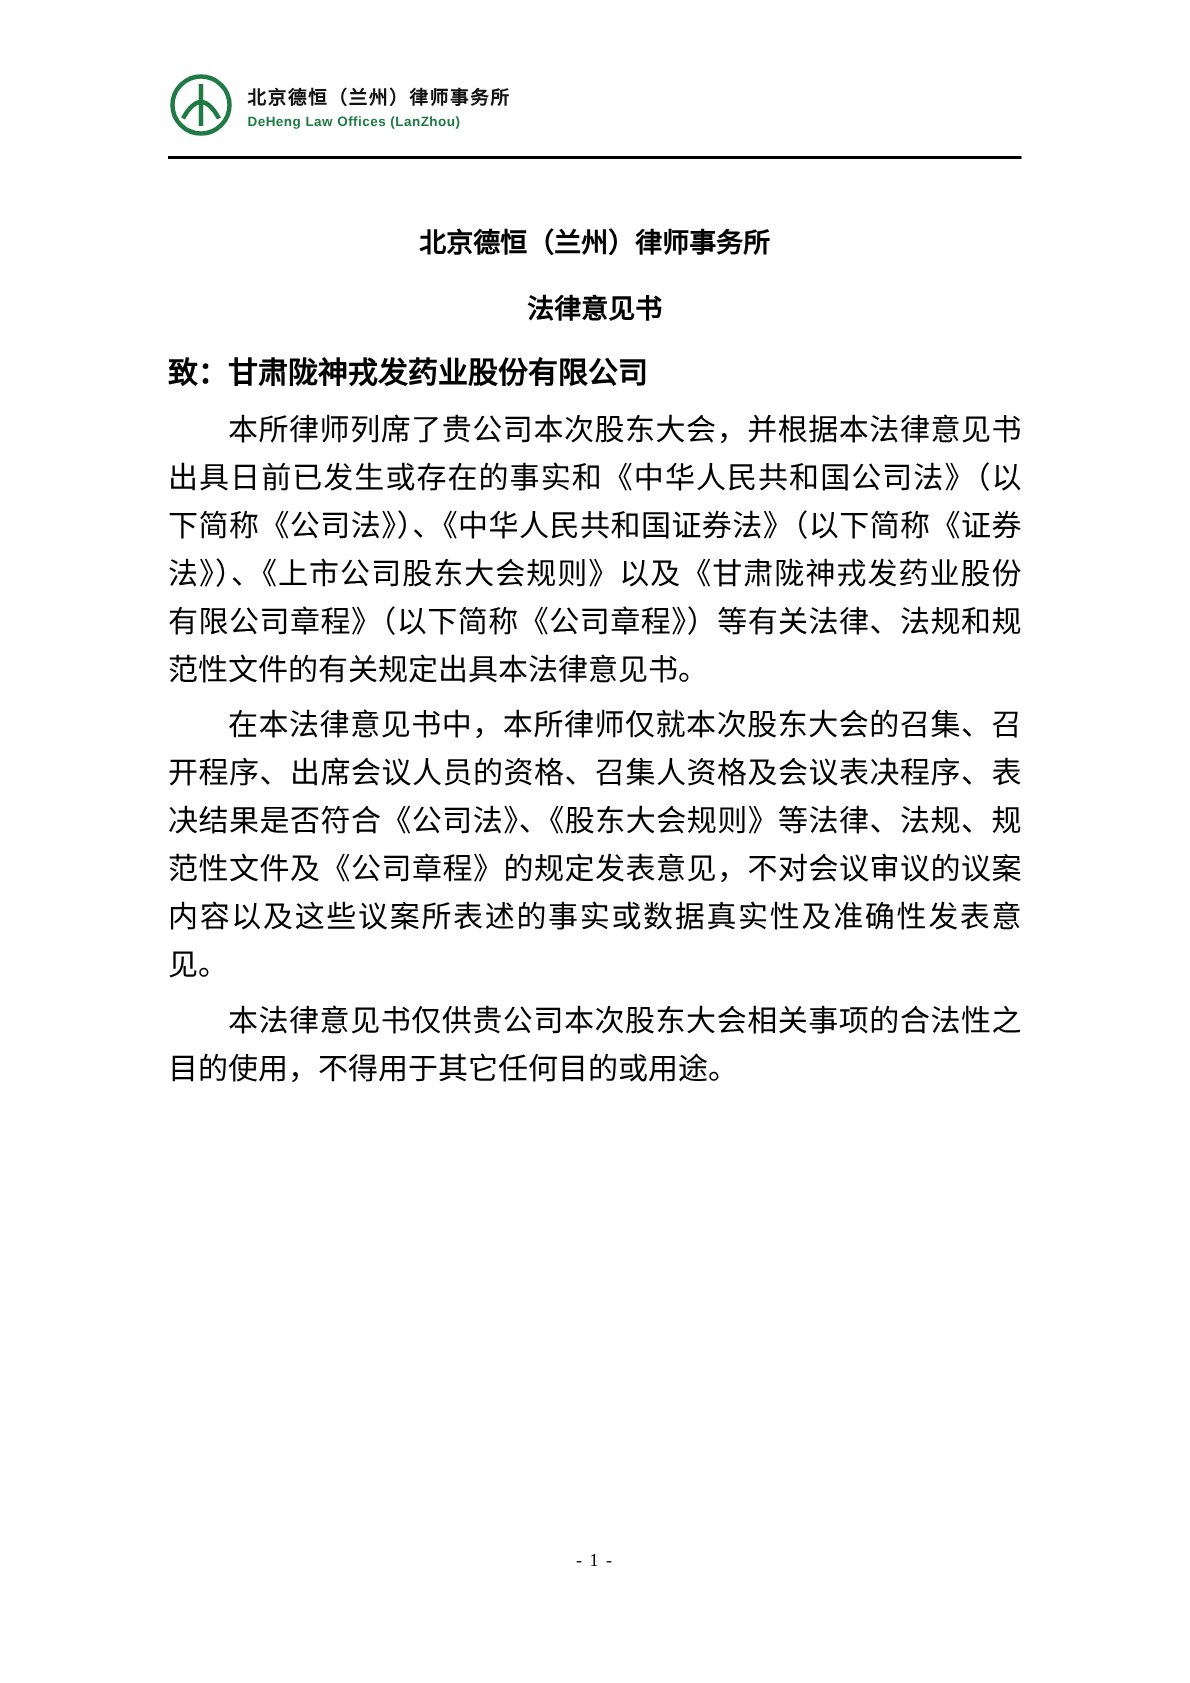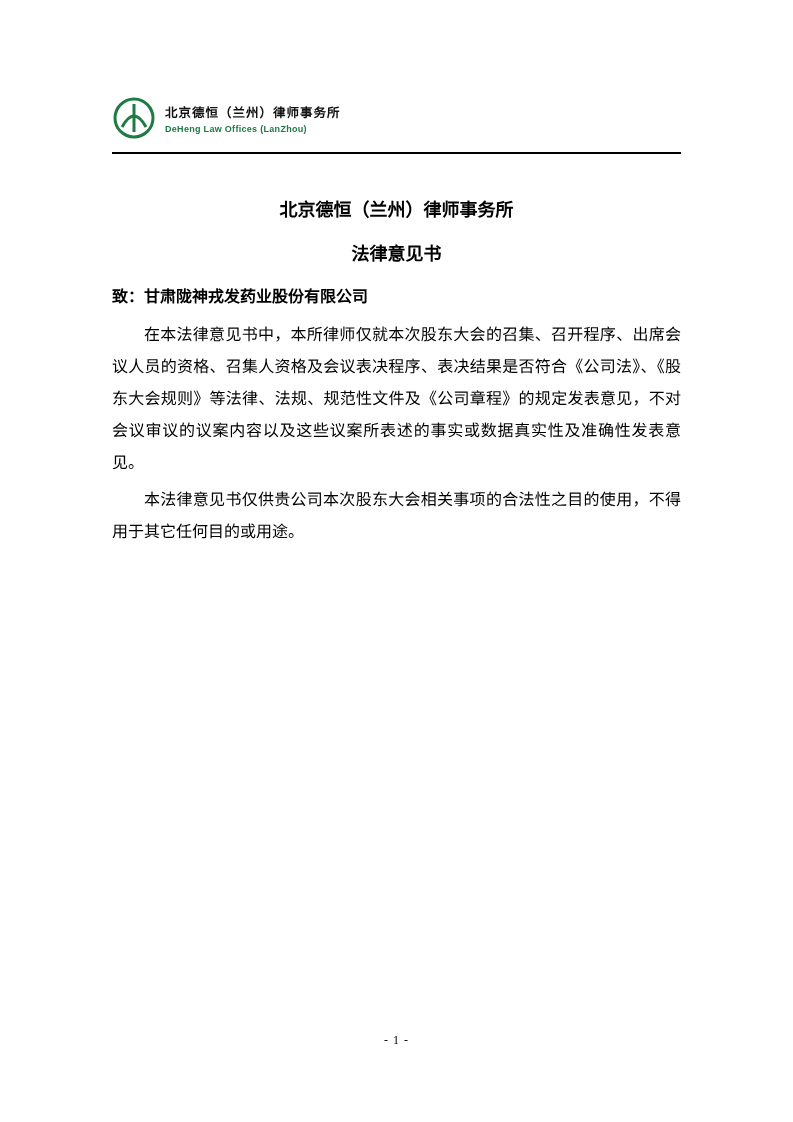--- a/index.html
+++ b/index.html
@@ -7,21 +7,21 @@
   body { font-family: "Liberation Serif", "DejaVu Serif", serif; color: #000; }
 
   .page {
     position: relative;
     width: 793px;
     height: 1122px;
     margin: 0 auto;
     background: #ffffff;
     overflow: hidden;
   }
-  .content { padding: 48px 112px 0 112px; margin-top: 48px; }
+  .content { padding: 48px 112px 0 112px; }
 
   
   .doc-header {
     display: flex;
     justify-content: space-between;
     align-items: center;
   }
   .logo-block { display: flex; align-items: center; gap: 9px; }
   .logo-mark svg { width: 44px; height: 44px; display: block; }
   .logo-text .logo-cn {
@@ -62,21 +62,21 @@
 
   
   .salutation {
     margin-top: 42px;
     margin-bottom: 6px;
     font-size: 16px;
     font-weight: bold;
     line-height: 32px;
   }
   .body-text p {
-    font-size: 16px;
+    font-size: 20px;
     line-height: 32px;
     text-align: justify;
     text-indent: 2em;
     margin-top: 5px;
   }
 
   
   .page-footer {
     position: absolute;
     left: 0; right: 0;
@@ -110,20 +110,21 @@
 
     <hr class="header-rule">
 
     <h1 class="doc-title">
       <div>北京德恒（兰州）律师事务所</div>
       <div>法律意见书</div>
     </h1>
 
     <main class="body-text">
       <p class="salutation" style="text-indent:0;">致：甘肃陇神戎发药业股份有限公司</p>
+      <p>本所律师列席了贵公司本次股东大会，并根据本法律意见书出具日前已发生或存在的事实和《中华人民共和国公司法》（以下简称《公司法》）、《中华人民共和国证券法》（以下简称《证券法》）、《上市公司股东大会规则》以及《甘肃陇神戎发药业股份有限公司章程》（以下简称《公司章程》）等有关法律、法规和规范性文件的有关规定出具本法律意见书。</p>
       <p>在本法律意见书中，本所律师仅就本次股东大会的召集、召开程序、出席会议人员的资格、召集人资格及会议表决程序、表决结果是否符合《公司法》、《股东大会规则》等法律、法规、规范性文件及《公司章程》的规定发表意见，不对会议审议的议案内容以及这些议案所表述的事实或数据真实性及准确性发表意见。</p>
       <p>本法律意见书仅供贵公司本次股东大会相关事项的合法性之目的使用，不得用于其它任何目的或用途。</p>
     </main>
 
   </div>
 
   <footer class="page-footer">
     <span>- 1 -</span>
   </footer>
 </div>

